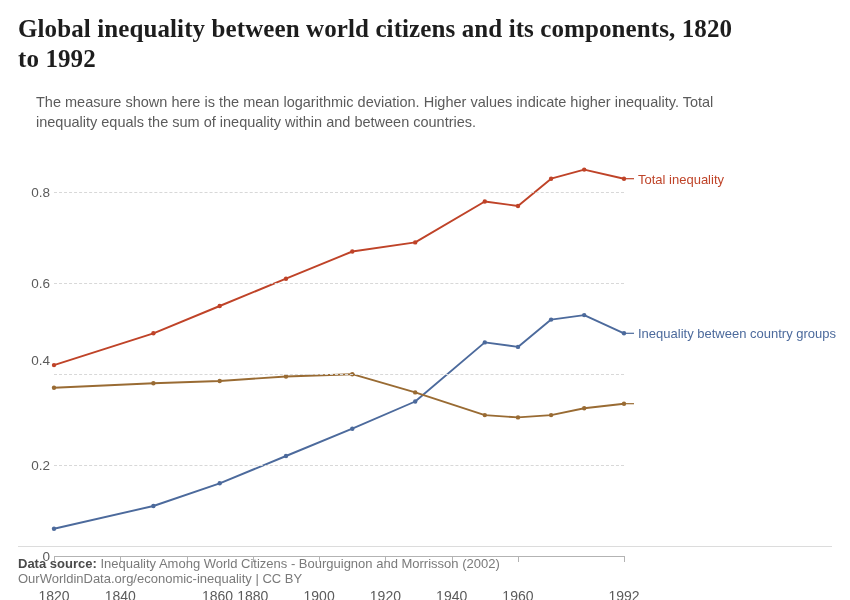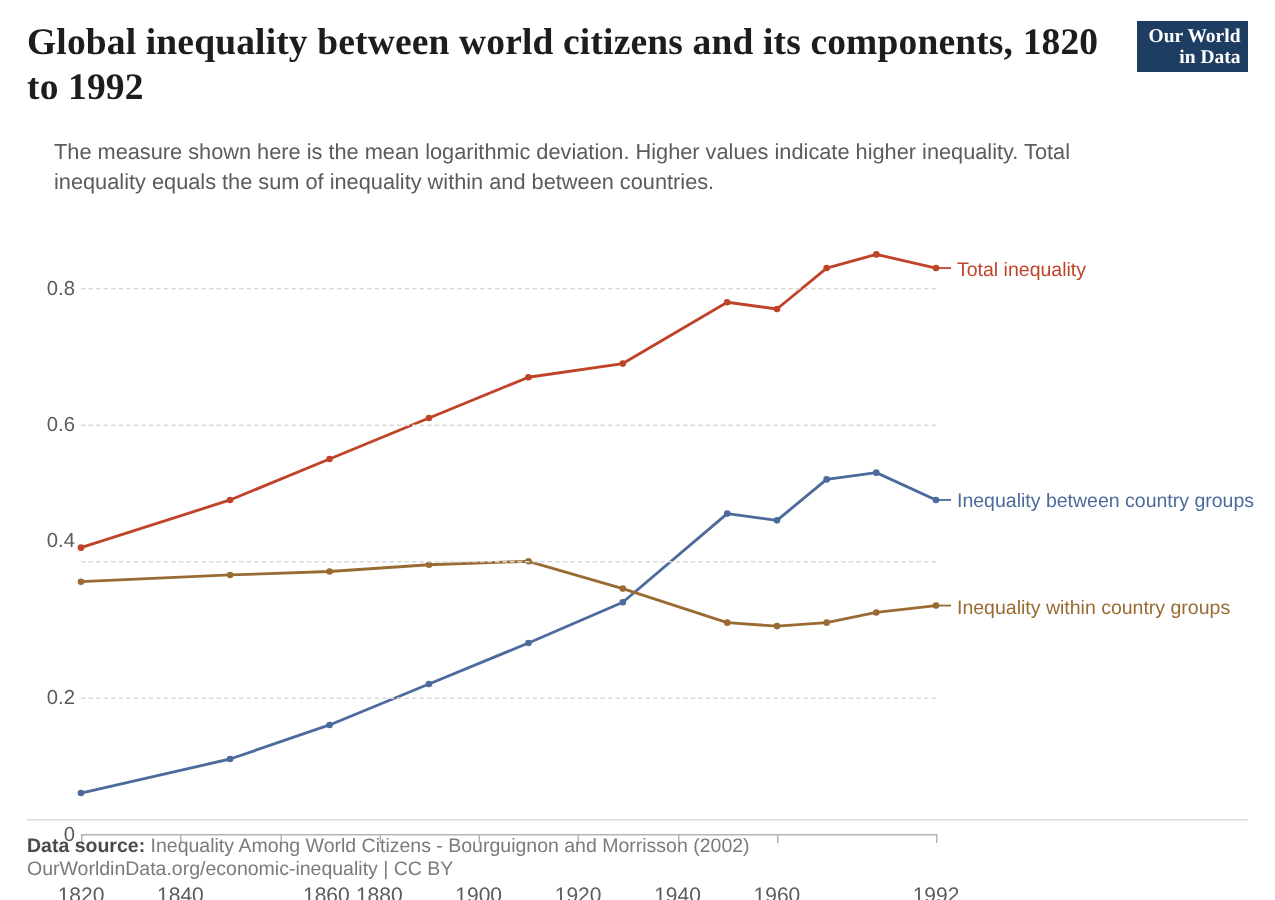--- a/index.html
+++ b/index.html
@@ -148,24 +148,20 @@
   }
 </style>
 </head>
 <body>
 
 <div class="page">
 
   <div class="header">
     <h1 class="chart-title">Global inequality between world citizens and its components, 1820 to 1992</h1>
     <p class="chart-subtitle">The measure shown here is the mean logarithmic deviation. Higher values indicate higher inequality. Total inequality equals the sum of inequality within and between countries.</p>
-    <div class="owid-logo">
-      <span>Our World</span>
-      <span>in Data</span>
-    </div>
   </div>
 
   <div class="chart-area">
     <div class="plot" id="plot">
       <svg class="lines" id="lines" viewBox="0 0 570 400" preserveAspectRatio="none">
           <polyline points="0.0,209.1 99.4,177.3 165.7,150.0 232.0,122.7 298.3,95.5 361.2,86.4 430.8,45.5 464.0,50.0 497.1,22.7 530.2,13.6 570.0,22.7" fill="none" stroke="#bf4328" stroke-width="1.9" stroke-linejoin="round" stroke-linecap="round"></polyline>
           <circle cx="0.0" cy="209.1" r="2.2" fill="#bf4328"></circle>
           <circle cx="99.4" cy="177.3" r="2.2" fill="#bf4328"></circle>
           <circle cx="165.7" cy="150.0" r="2.2" fill="#bf4328"></circle>
           <circle cx="232.0" cy="122.7" r="2.2" fill="#bf4328"></circle>
@@ -227,21 +223,20 @@
         <div class="xtickmark" style="left: 331.395px;"></div>
         <div class="xtick" style="left: 331.395px;">1920</div>
         <div class="xtickmark" style="left: 397.674px;"></div>
         <div class="xtick" style="left: 397.674px;">1940</div>
         <div class="xtickmark" style="left: 463.953px;"></div>
         <div class="xtick" style="left: 463.953px;">1960</div>
         <div class="xtickmark" style="left: 570px;"></div>
         <div class="xtick" style="left: 570px;">1992</div>
         <div class="series-label" style="left: 584px; top: 16.7273px; color: rgb(191, 67, 40);">Total inequality</div>
         <div class="series-label" style="left: 584px; top: 171.273px; color: rgb(76, 106, 156);">Inequality between country groups</div>
-        <div class="series-label" style="left: 584px; top: 241.727px; color: rgb(153, 107, 51);">Inequality within country groups</div>
       </div>
   </div>
 
   <div class="footer">
     <div class="footer-left">
       <span class="src-label">Data source:</span>
       <span>Inequality Among World Citizens - Bourguignon and Morrisson (2002)</span>
     </div>
     <div class="footer-right">OurWorldinData.org/economic-inequality | CC BY</div>
   </div>

